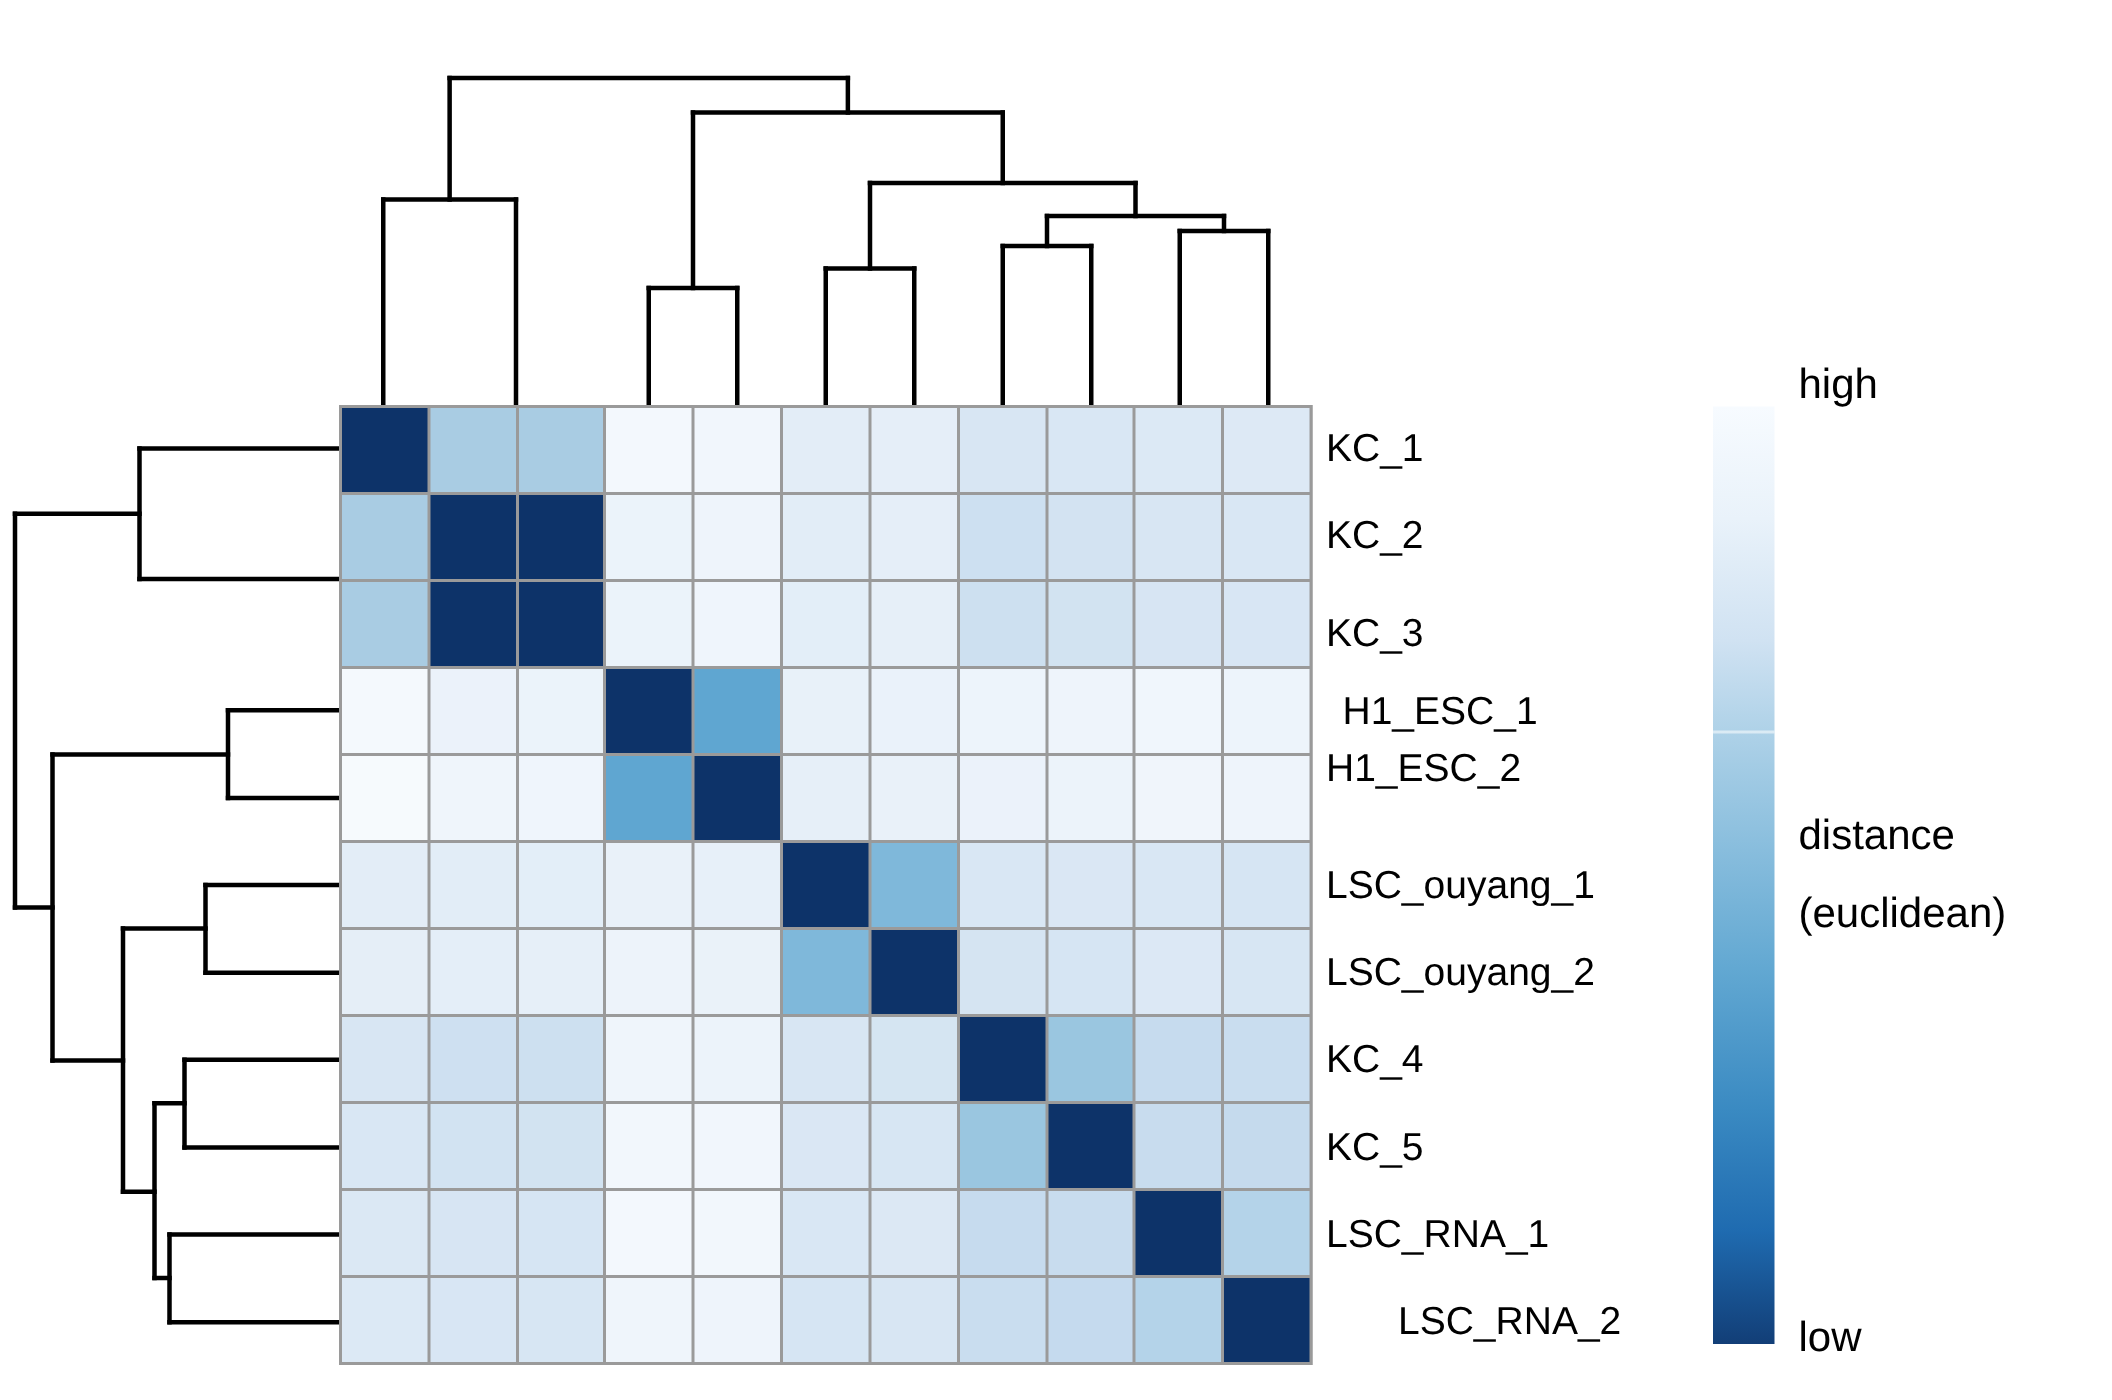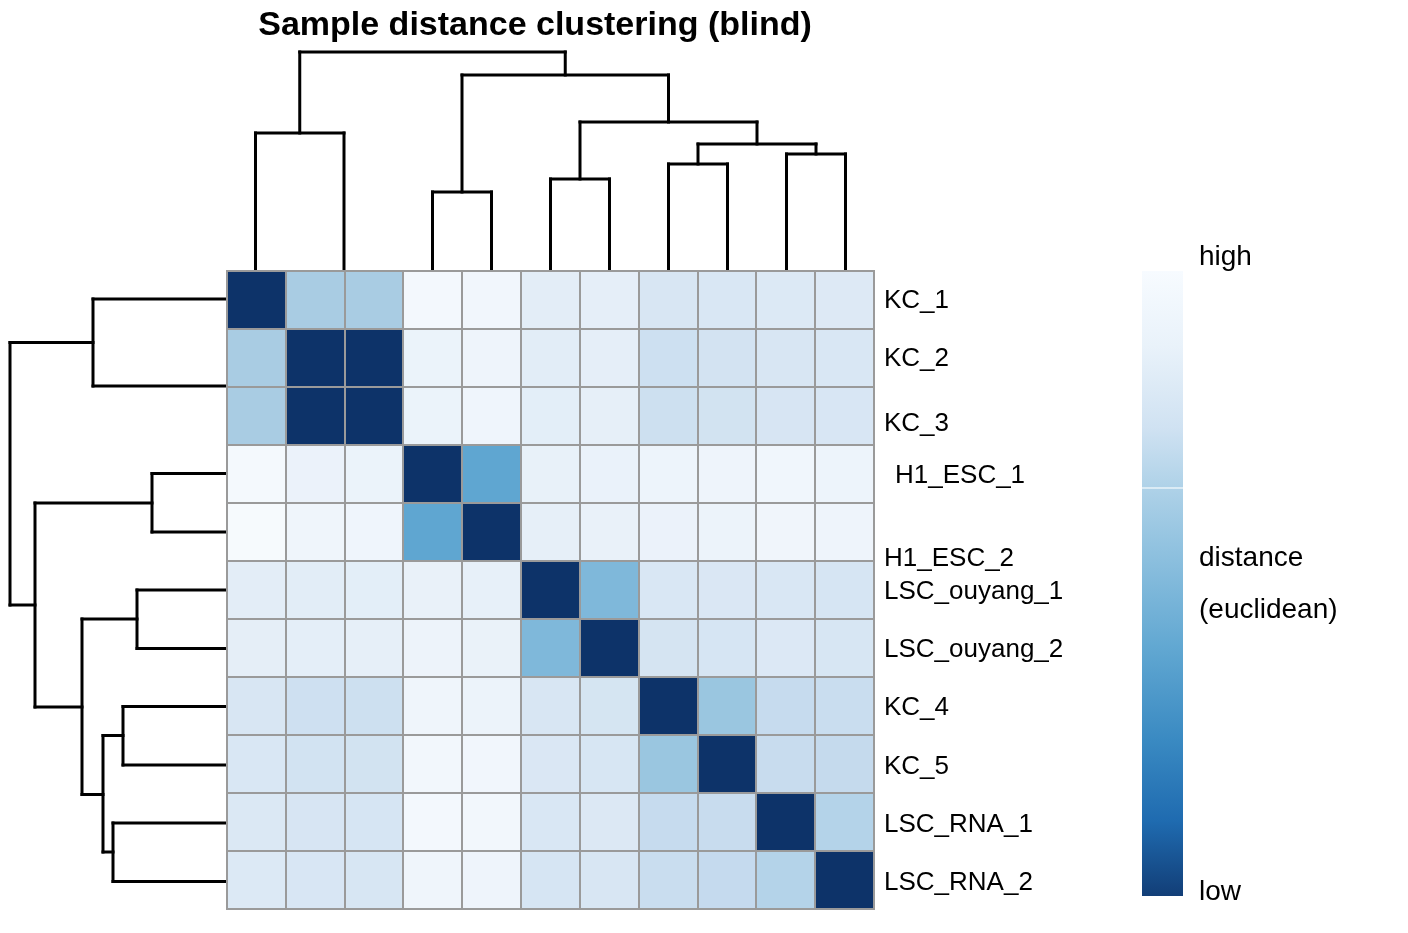--- a/index.html
+++ b/index.html
@@ -70,21 +70,20 @@
   #legend-high{top:253px;transform:translateY(-40%);}
   #legend-title-1{top:557px;transform:translateY(-50%);}
   #legend-title-2{top:609px;transform:translateY(-50%);}
   #legend-low{top:893px;transform:translateY(-55%);}
 </style>
 </head>
 <body>
 
 <div id="figure">
 
-  <div id="title">Sample distance clustering (blind)</div>
 
   <svg id="dendro-svg" viewBox="0 0 1408 933">
     <g id="col-dendro" stroke="#000000" stroke-width="3" fill="none">
         <line x1="255.5" y1="270" x2="255.5" y2="133" stroke-linecap="square"></line>
         <line x1="344" y1="270" x2="344" y2="133" stroke-linecap="square"></line>
         <line x1="255.5" y1="133" x2="344" y2="133" stroke-linecap="square"></line>
         <line x1="299.75" y1="133" x2="299.75" y2="52" stroke-linecap="square"></line>
         <line x1="299.75" y1="52" x2="565.25" y2="52" stroke-linecap="square"></line>
         <line x1="565.25" y1="52" x2="565.25" y2="75" stroke-linecap="square"></line>
         <line x1="462" y1="75" x2="668.5" y2="75" stroke-linecap="square"></line>
@@ -262,27 +261,27 @@
       <div class="hm-cell" style="background: rgb(197, 218, 238);"></div>
       <div class="hm-cell" style="background: rgb(180, 211, 233);"></div>
       <div class="hm-cell" style="background: rgb(13, 51, 105);"></div>
     </div>
 
   <div id="row-labels">
       <div class="row-label" style="top: 299.091px;">KC_1</div>
       <div class="row-label" style="top: 357.273px;">KC_2</div>
       <div class="row-label" style="top: 422px;">KC_3</div>
       <div class="row-label" style="top: 473.636px; margin-left: 11px;">H1_ESC_1</div>
-      <div class="row-label" style="top: 557px;">H1_ESC_2</div>
+      <div class="row-label" style="top: 512px;">H1_ESC_2</div>
       <div class="row-label" style="top: 590px;">LSC_ouyang_1</div>
       <div class="row-label" style="top: 648.182px;">LSC_ouyang_2</div>
       <div class="row-label" style="top: 706.364px;">KC_4</div>
       <div class="row-label" style="top: 764.545px;">KC_5</div>
       <div class="row-label" style="top: 822.727px;">LSC_RNA_1</div>
-      <div class="row-label" style="top: 880.909px;">LSC_RNA_2</div>
+      <div class="row-label" style="top: 880.909px; margin-left: 48px;">LSC_RNA_2</div>
     </div>
 
   <div id="legend-bar">
     <div id="legend-seam"></div>
   </div>
   <div id="legend-high" class="legend-label">high</div>
   <div id="legend-title-1" class="legend-label">distance</div>
   <div id="legend-title-2" class="legend-label">(euclidean)</div>
   <div id="legend-low" class="legend-label">low</div>
 

